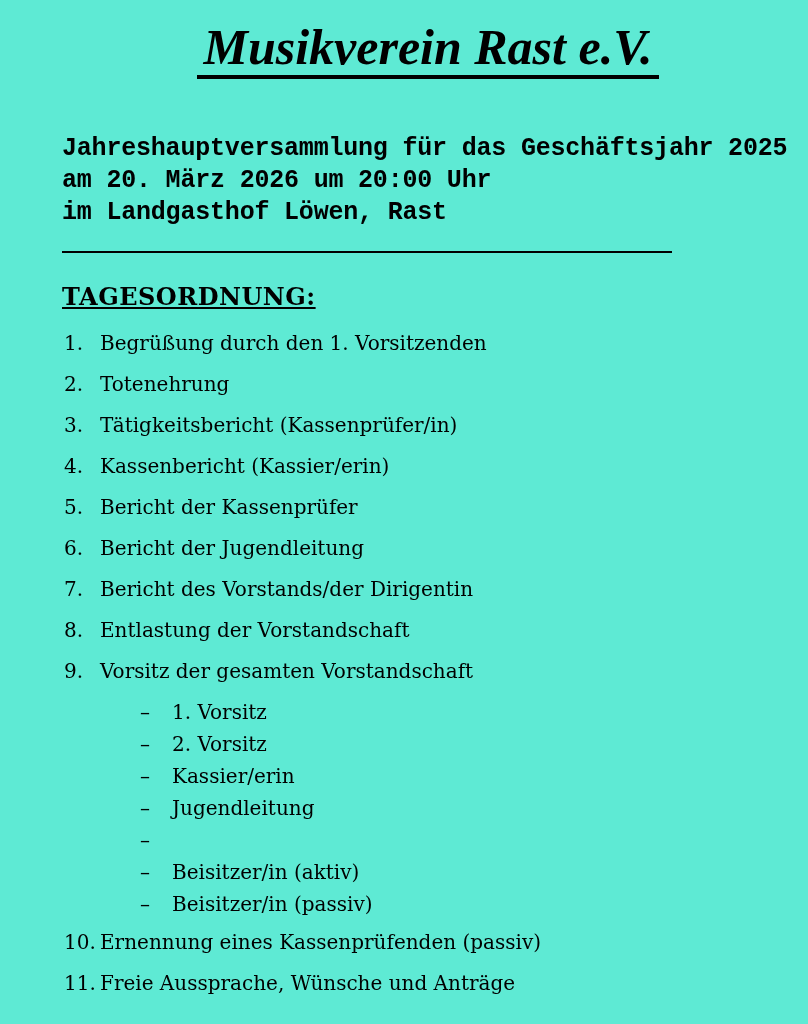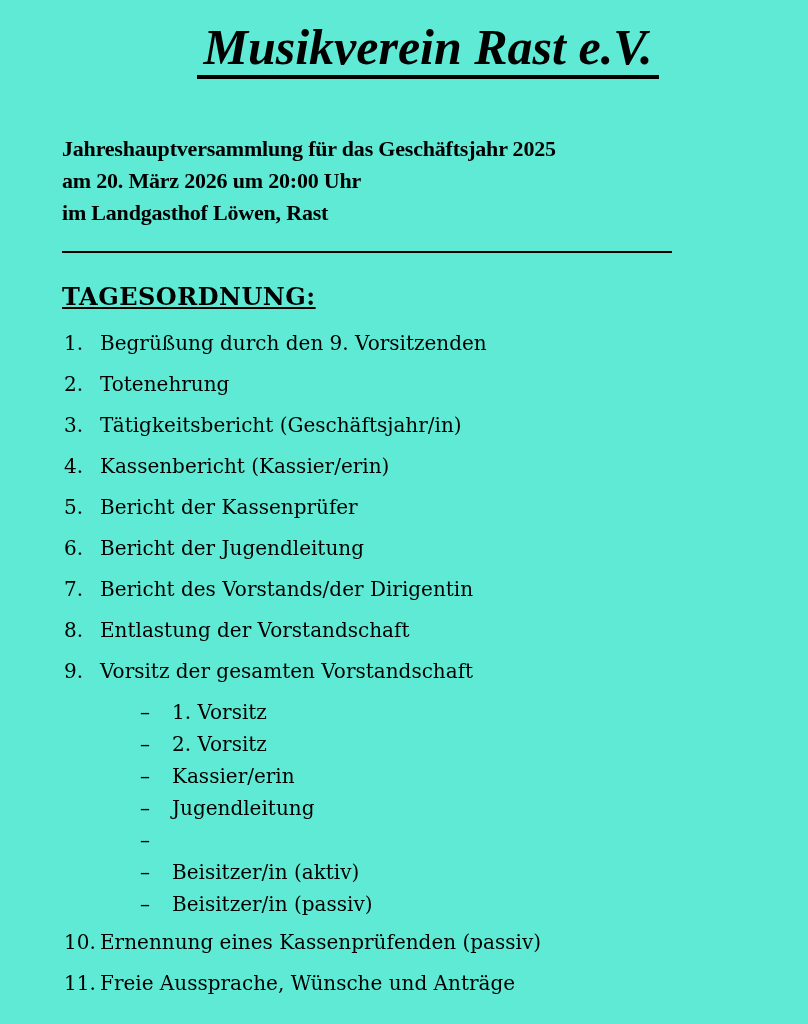--- a/index.html
+++ b/index.html
@@ -28,23 +28,23 @@
     font-style: italic;
     font-size: 50px;
     line-height: 55px;
     border-bottom: 4px solid #000000;
     padding: 0 6px 0 6px;
     white-space: nowrap;
   }
   
   .meeting-info {
     margin: 54px 0 12px 62px;
-    font-family: Liberation Serif, serif;
+    font-family: Liberation Mono, monospace;
     font-weight: bold;
-    font-size: 22px;
+    font-size: 25px;
     line-height: 32px;
     letter-spacing: -0.2px;
   }
   
   .rule {
     margin: 22px 0 0 62px;
     width: 610px;
     height: 2px;
     background: #000000;
   }
@@ -111,31 +111,31 @@
   </div>
 
   <div class="rule"></div>
 
   <div class="agenda-heading">TAGESORDNUNG:</div>
 
   <div class="agenda-list">
 
     <div class="item">
       <span class="num">1.</span>
-      <span class="text">Begrüßung durch den 9. Vorsitzenden</span>
+      <span class="text">Begrüßung durch den 1. Vorsitzenden</span>
     </div>
 
     <div class="item">
       <span class="num">2.</span>
       <span class="text">Totenehrung</span>
     </div>
 
     <div class="item">
       <span class="num">3.</span>
-      <span class="text">Tätigkeitsbericht (Geschäftsjahr/in)</span>
+      <span class="text">Tätigkeitsbericht (Kassenprüfer/in)</span>
     </div>
 
     <div class="item">
       <span class="num">4.</span>
       <span class="text"><span>Kassenbericht (Kassier/</span><span class="misspelled">erin</span><span>)</span></span>
     </div>
 
     <div class="item">
       <span class="num">5.</span>
       <span class="text">Bericht der Kassenprüfer</span>

